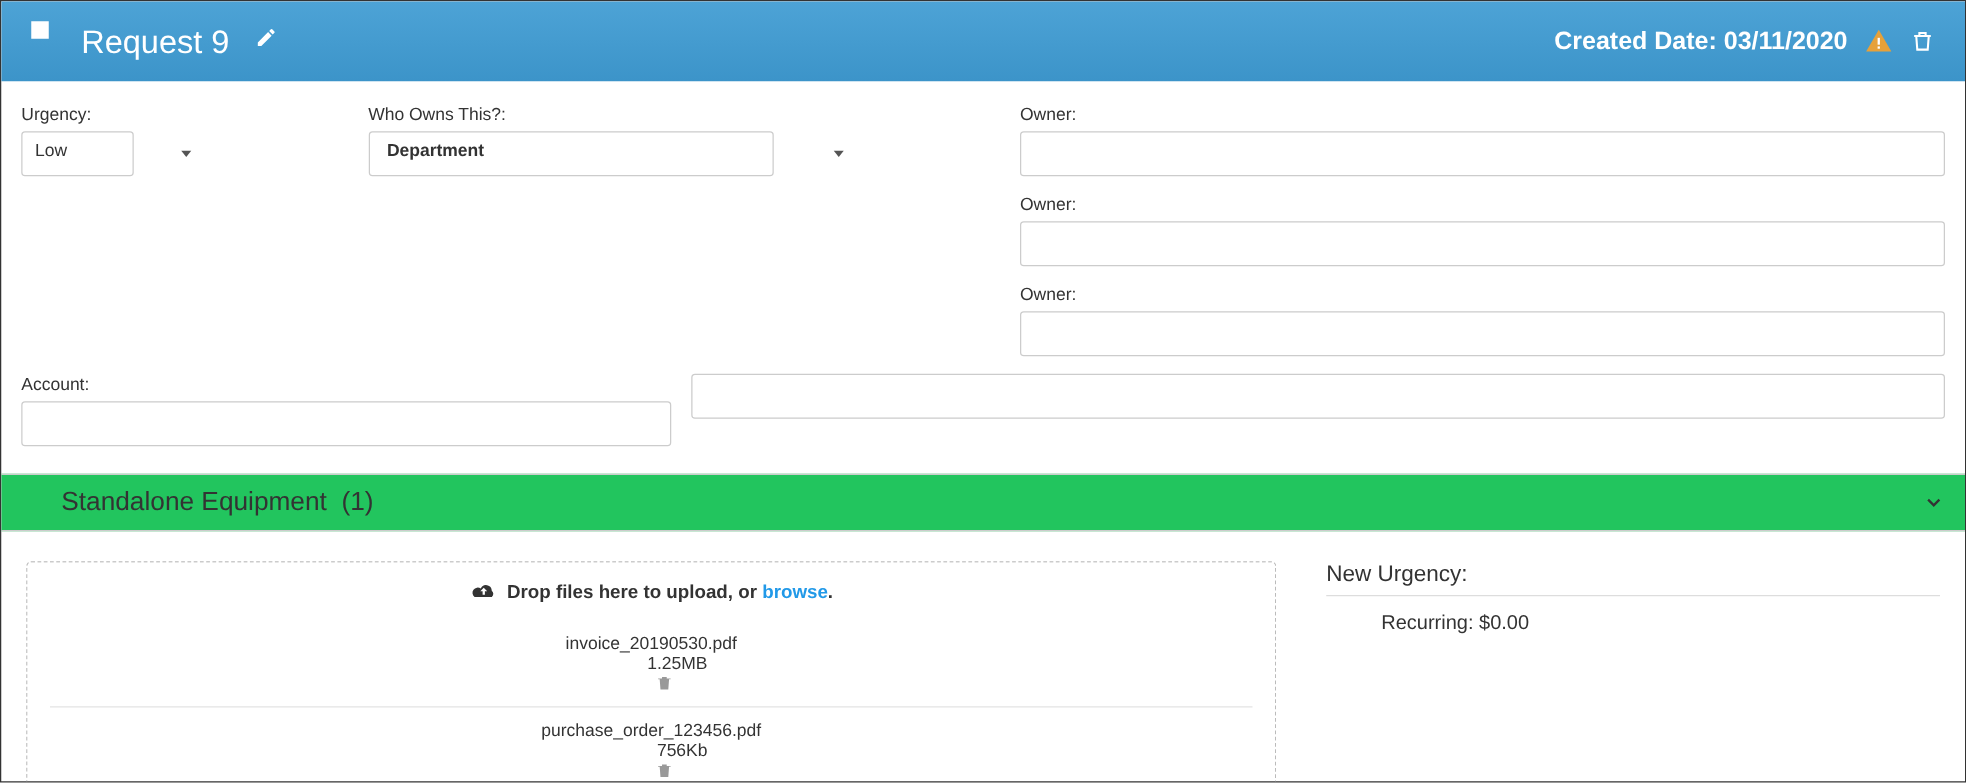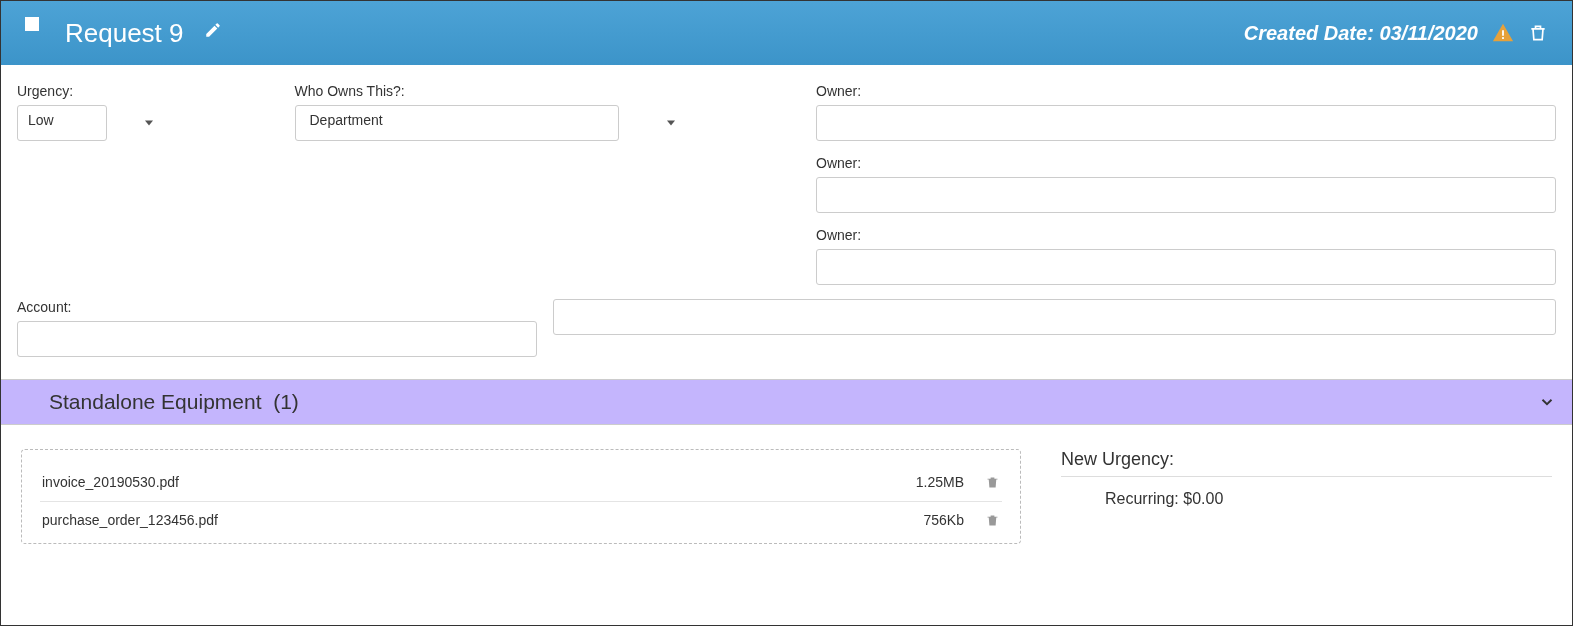--- a/index.html
+++ b/index.html
@@ -43,21 +43,20 @@
     }
     .header-right {
       margin-left: auto;
       display: flex;
       align-items: center;
       gap: 14px;
     }
     .created-date {
       font-size: 20px;
       font-weight: bold;
-      font-style: italic;
     }
     .icon-warning {
       width: 22px;
       height: 22px;
       cursor: pointer;
     }
     .icon-trash {
       width: 20px;
       height: 22px;
       fill: none;
@@ -99,23 +98,23 @@
       right: 10px;
       top: 50%;
       transform: translateY(-50%);
       width: 0; height: 0;
       border-left: 4px solid transparent;
       border-right: 4px solid transparent;
       border-top: 5px solid #555;
       pointer-events: none;
     }
     .urgency-select { width: 90px; }
-    .whoowns-select { width: 324px; padding-left: 14px; }
+    .whoowns-select { width: 324px; padding-left: 14px; font-weight: bold; }
     .section-header {
-      background: #c4b5fd;
+      background: #22c55e;
       border-top: 1px solid #ccc;
       border-bottom: 1px solid #ccc;
       height: 46px;
       display: flex;
       align-items: center;
       padding: 0 16px 0 48px;
     }
     .section-title {
       font-size: 21px;
       color: #333;
@@ -147,23 +146,25 @@
       margin-bottom: 14px;
     }
     .dropzone-header .browse {
       color: #2199e8;
       font-weight: bold;
       cursor: pointer;
     }
     .cloud-icon { width: 22px; height: 18px; fill: #333; }
     .file-row {
       display: flex;
+      align-items: center;
       padding: 10px 2px;
       border-bottom: 1px solid #e4e4e4;
       font-size: 14px;
+      flex-direction: column;
     }
     .file-row:last-child { border-bottom: none; }
     .file-name { flex: 1; }
     .file-size { width: 90px; text-align: right; color: #333; }
     .file-delete { width: 36px; display: flex; justify-content: flex-end; }
     .file-delete svg { width: 15px; height: 17px; fill: #999; cursor: pointer; }
     .charges {
       flex: 1;
     }
     .charges-title {
@@ -257,20 +258,28 @@
   <span class="section-title">
     <span>Standalone Equipment</span>&nbsp;&nbsp;<span>(1)</span>
   </span>
   <svg class="section-chevron" viewBox="0 0 24 24">
     <path d="M6 9l6 6 6-6" stroke="#333" stroke-width="2.5" fill="none"></path>
   </svg>
 </div>
 
 <div class="section-body">
   <div class="dropzone">
+    <div class="dropzone-header">
+      <svg class="cloud-icon" viewBox="0 0 24 18">
+        <path d="M19 8.5a5 5 0 0 0-9.6-1.8A4 4 0 0 0 4 14h15a3.5 3.5 0 0 0 0-5.5zM12 6l3 3h-2v3h-2v-3H9l3-3z"></path>
+      </svg>
+      <span>
+        <span>Drop files here to upload, or </span><span class="browse">browse</span><span>.</span>
+      </span>
+    </div>
     <div id="file-list">
         <div class="file-row">
           <span class="file-name">invoice_20190530.pdf</span>
           <span class="file-size">1.25MB</span>
           <span class="file-delete">
             <svg viewBox="0 0 24 24">
               <path d="M6 7h12l-1 13H7L6 7zm3-3h6v2H9V4zM4 7h16v-1H4v1z"></path>
             </svg>
           </span>
         </div>

